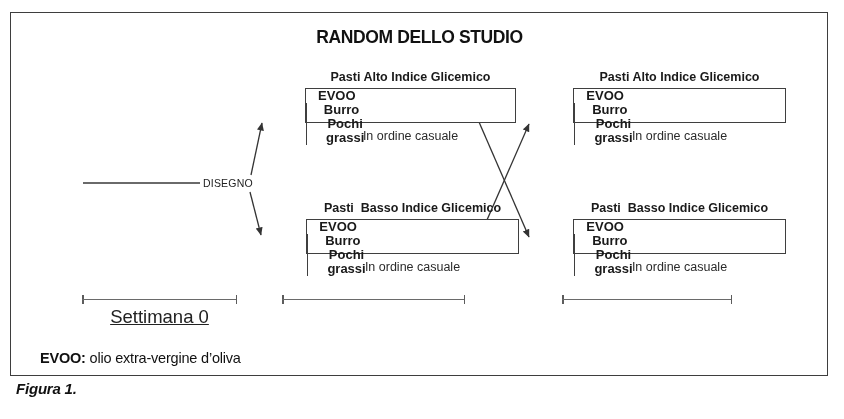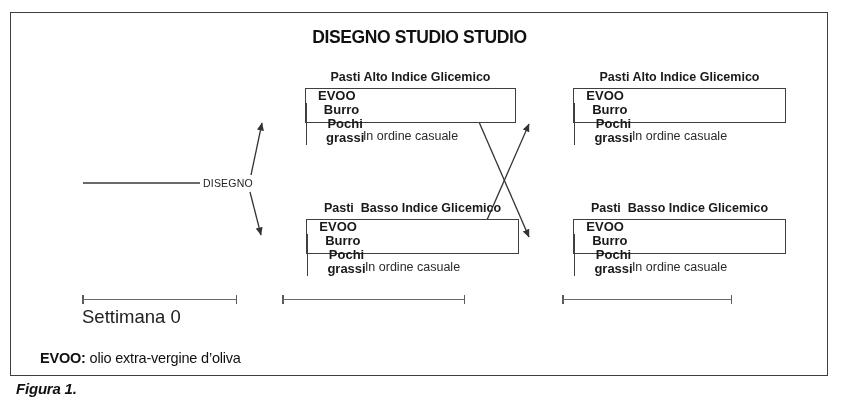--- a/index.html
+++ b/index.html
@@ -43,39 +43,39 @@
   
   .bracket{position:absolute;top:295px;height:9px;}
   .bracket .bar{position:absolute;left:0;right:0;top:3.5px;height:1.5px;background:#6a6a6a;}
   .bracket .tick{position:absolute;top:0;width:1.5px;height:9px;background:#5c5c5c;}
   .bracket .tick.left{left:0;}
   .bracket .tick.right{right:0;}
   .b0{left:82px;width:155px;}
   .b1{left:282px;width:183px;}
   .b2{left:562px;width:170px;}
 
-  .week-label{position:absolute;top:306px;font-size:18.5px;color:#222;}
+  .week-label{position:absolute;top:306px;text-align:center;font-size:18.5px;color:#222;text-decoration:underline;}
   .w0{left:82px;width:155px;}
   .w1{left:282px;width:183px;}
   .w2{left:562px;width:170px;}
 
   
   .legend{position:absolute;left:21px;top:350px;font-size:14.5px;letter-spacing:-0.2px;color:#111;margin-left:19px;}
   .legend .term{font-weight:bold;}
   .caption{position:absolute;left:16px;top:380px;font-size:15px;font-style:italic;
            font-weight:bold;letter-spacing:-0.2px;color:#111;}
 </style>
 </head>
 <body>
 
 <div id="stage">
 
   <div class="frame"></div>
 
-  <div class="title">DISEGNO STUDIO STUDIO</div>
+  <div class="title">RANDOM DELLO STUDIO</div>
 
   <div class="runin-line"></div>
   <div class="random-label">DISEGNO</div>
 
   <svg class="arrows" viewBox="0 0 844 419">
     <defs>
       <marker id="ah" markerWidth="9" markerHeight="8" refX="7.5" refY="3.5" orient="auto" markerUnits="userSpaceOnUse">
         <path d="M0,0 L8,3.5 L0,7 z" fill="#333"></path>
       </marker>
     </defs>

